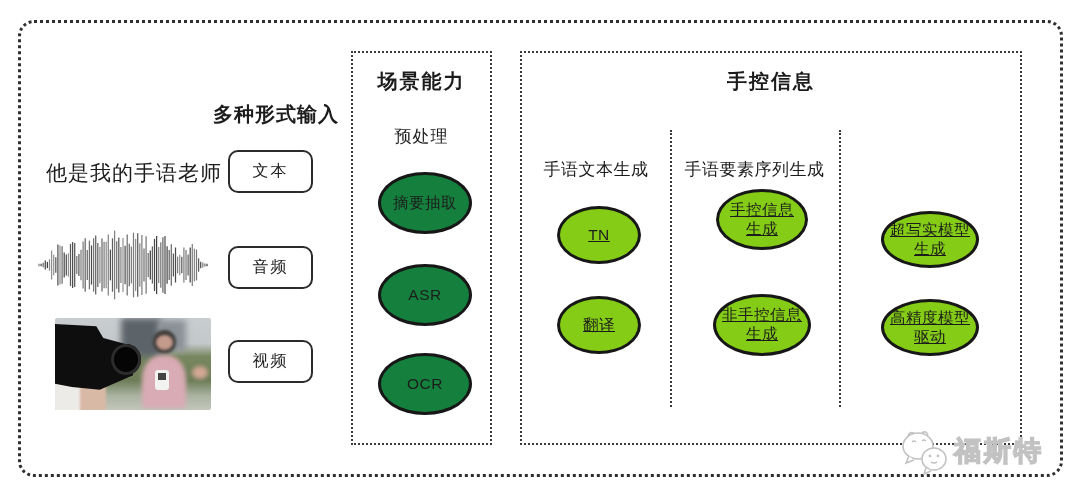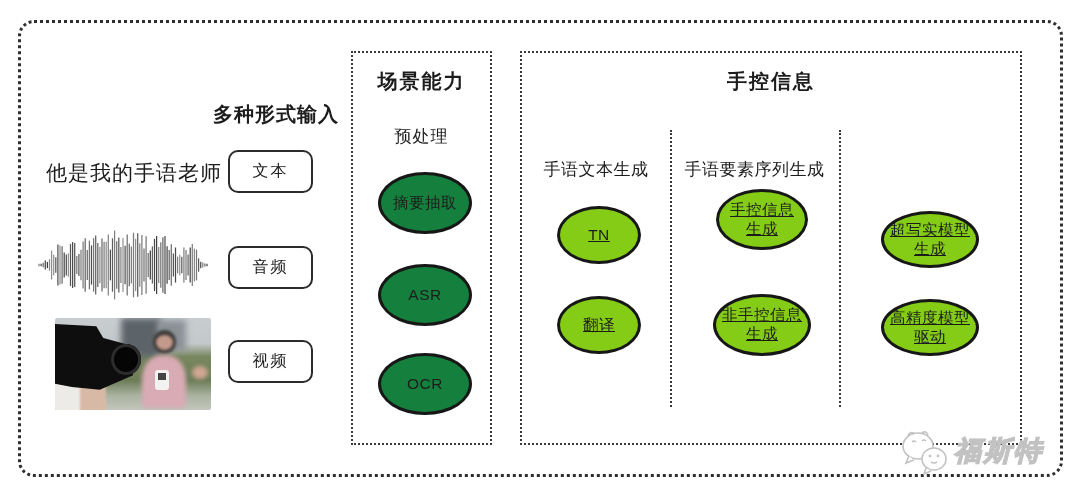--- a/index.html
+++ b/index.html
@@ -74,21 +74,21 @@
   .c1n0{left:194px;top:136px;width:92px;height:61px;}
   .c1n1{left:191px;top:241px;width:98px;height:62px;}
   .c2n0{left:359px;top:158px;width:98px;height:57px;}
   .c2n1{left:359px;top:246px;width:98px;height:57px;}
 
   
   .watermark{left:896px;top:425px;width:150px;height:52px;display:flex;
     align-items:center;pointer-events:none;}
   .wm-logo{width:56px;height:50px;flex:0 0 auto;}
   .wm-text{font-size:27px;font-weight:700;letter-spacing:3px;color:#4d7c0f;
-    -webkit-text-stroke:1.3px #c2c2c2;text-shadow:0 0 1px #cfcfcf;margin-left:2px;font-style:italic;}
+    -webkit-text-stroke:1.3px #c2c2c2;text-shadow:0 0 1px #cfcfcf;margin-left:2px;}
 </style>
 </head>
 <body>
 
 <div class="abs outer-frame"></div>
 
 <div class="abs input-title">多种形式输入</div>
 <div class="abs sentence">他是我的手语老师</div>
 
 <svg class="abs waveform" viewBox="0 0 170 74" xmlns="http://www.w3.org/2000/svg">

